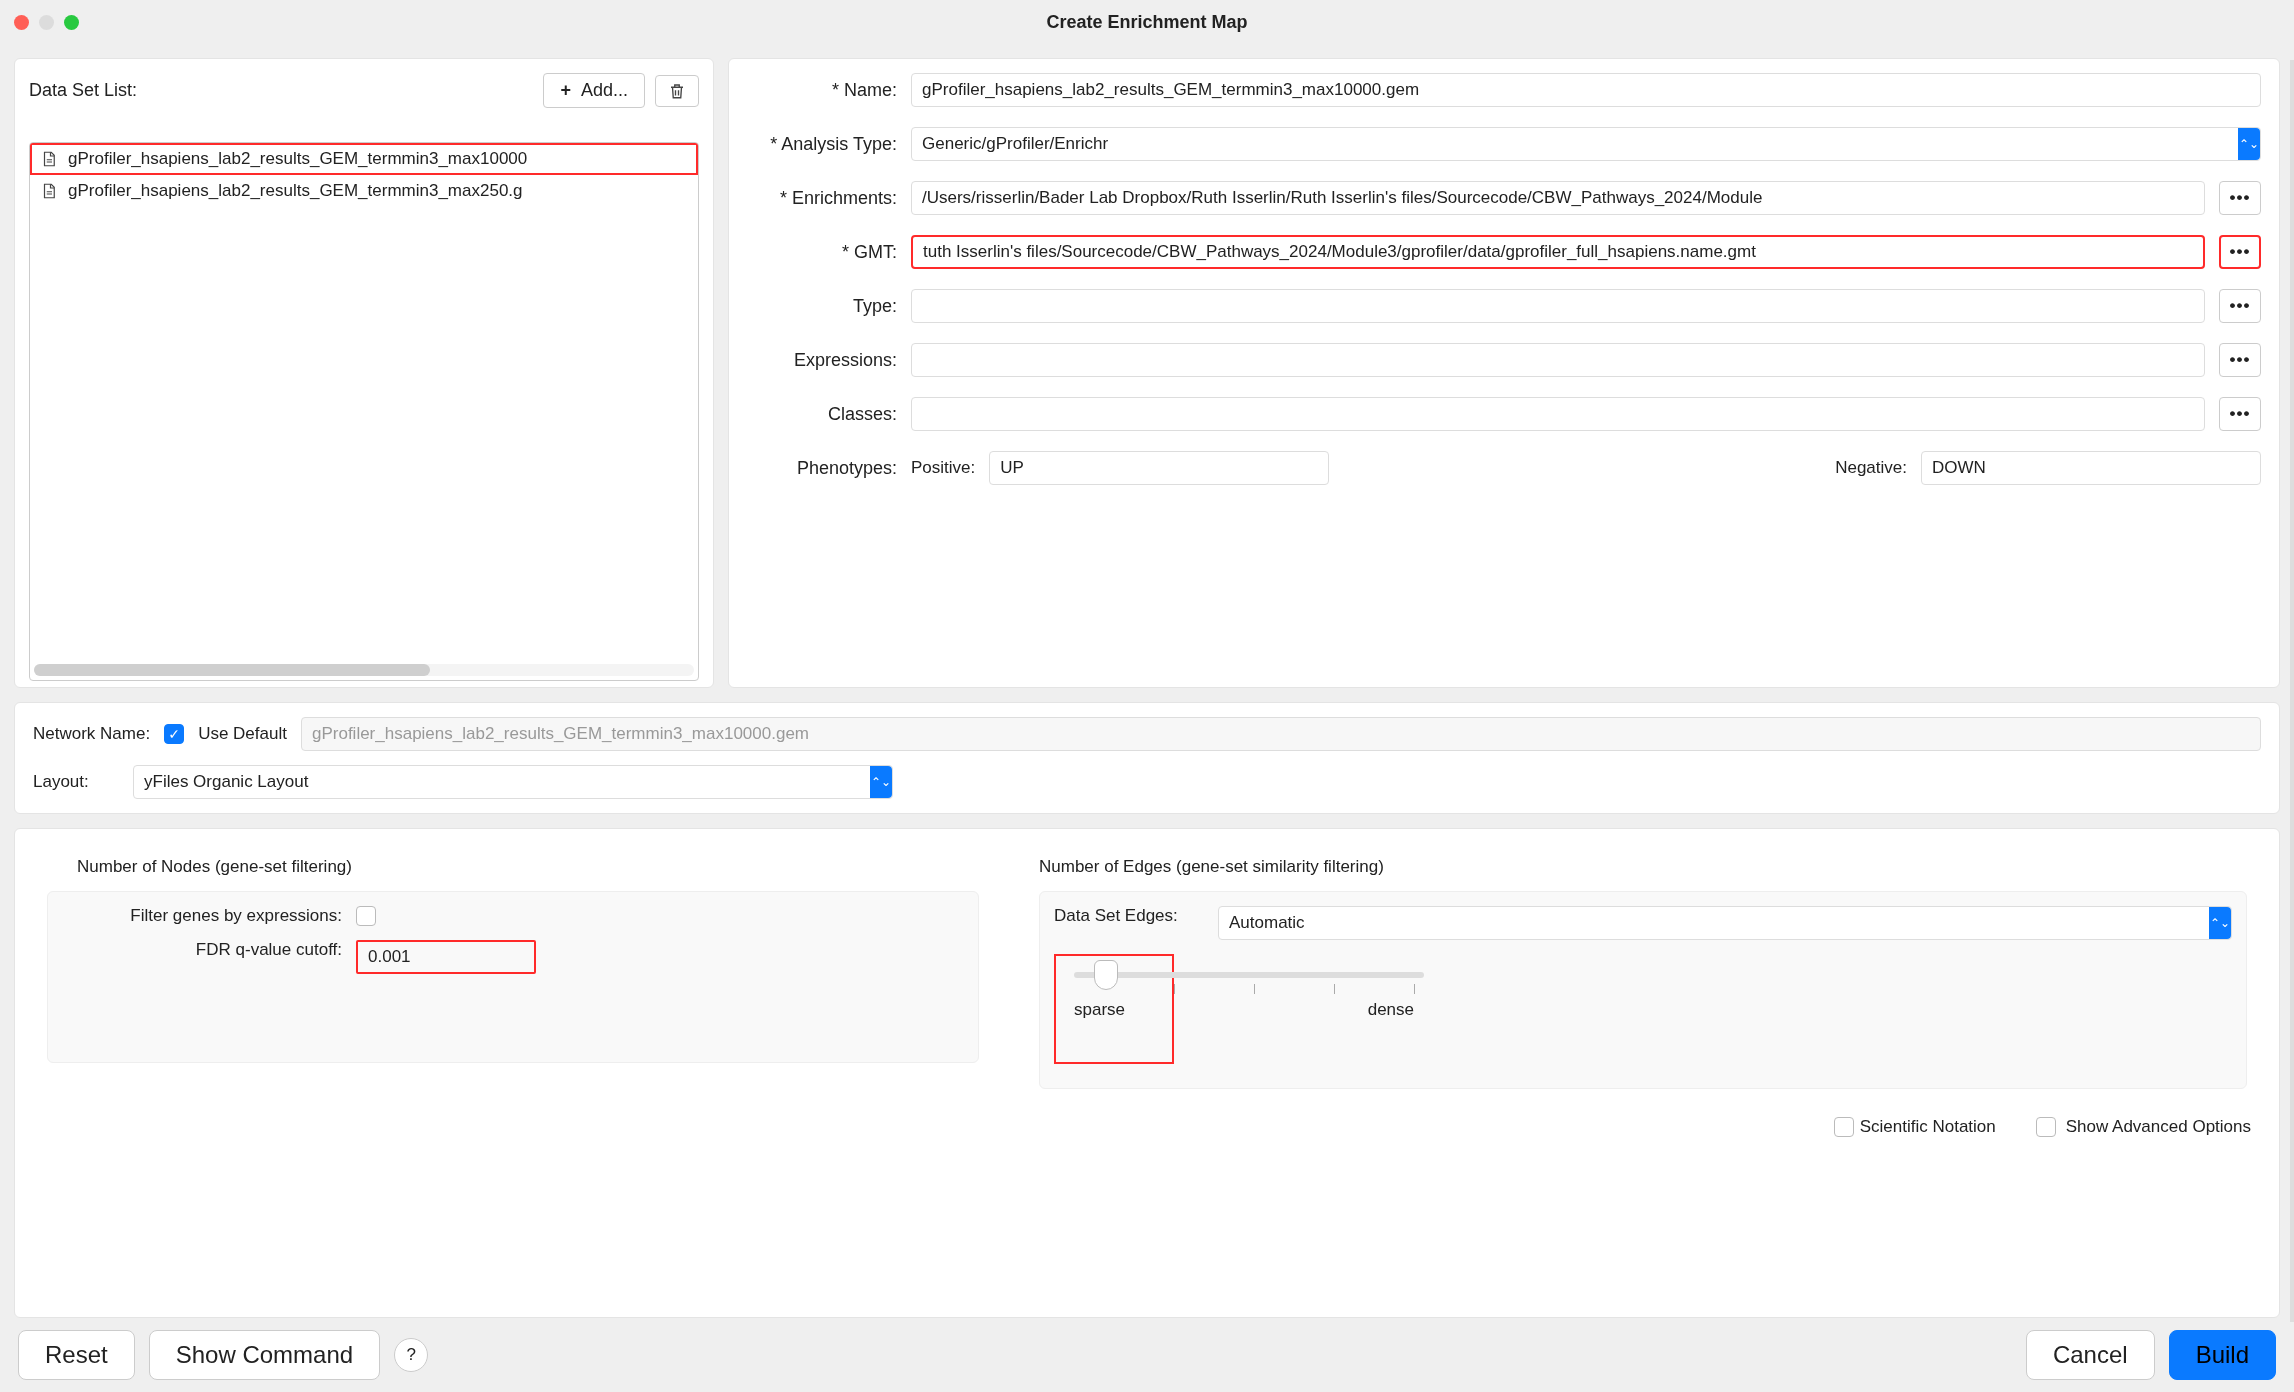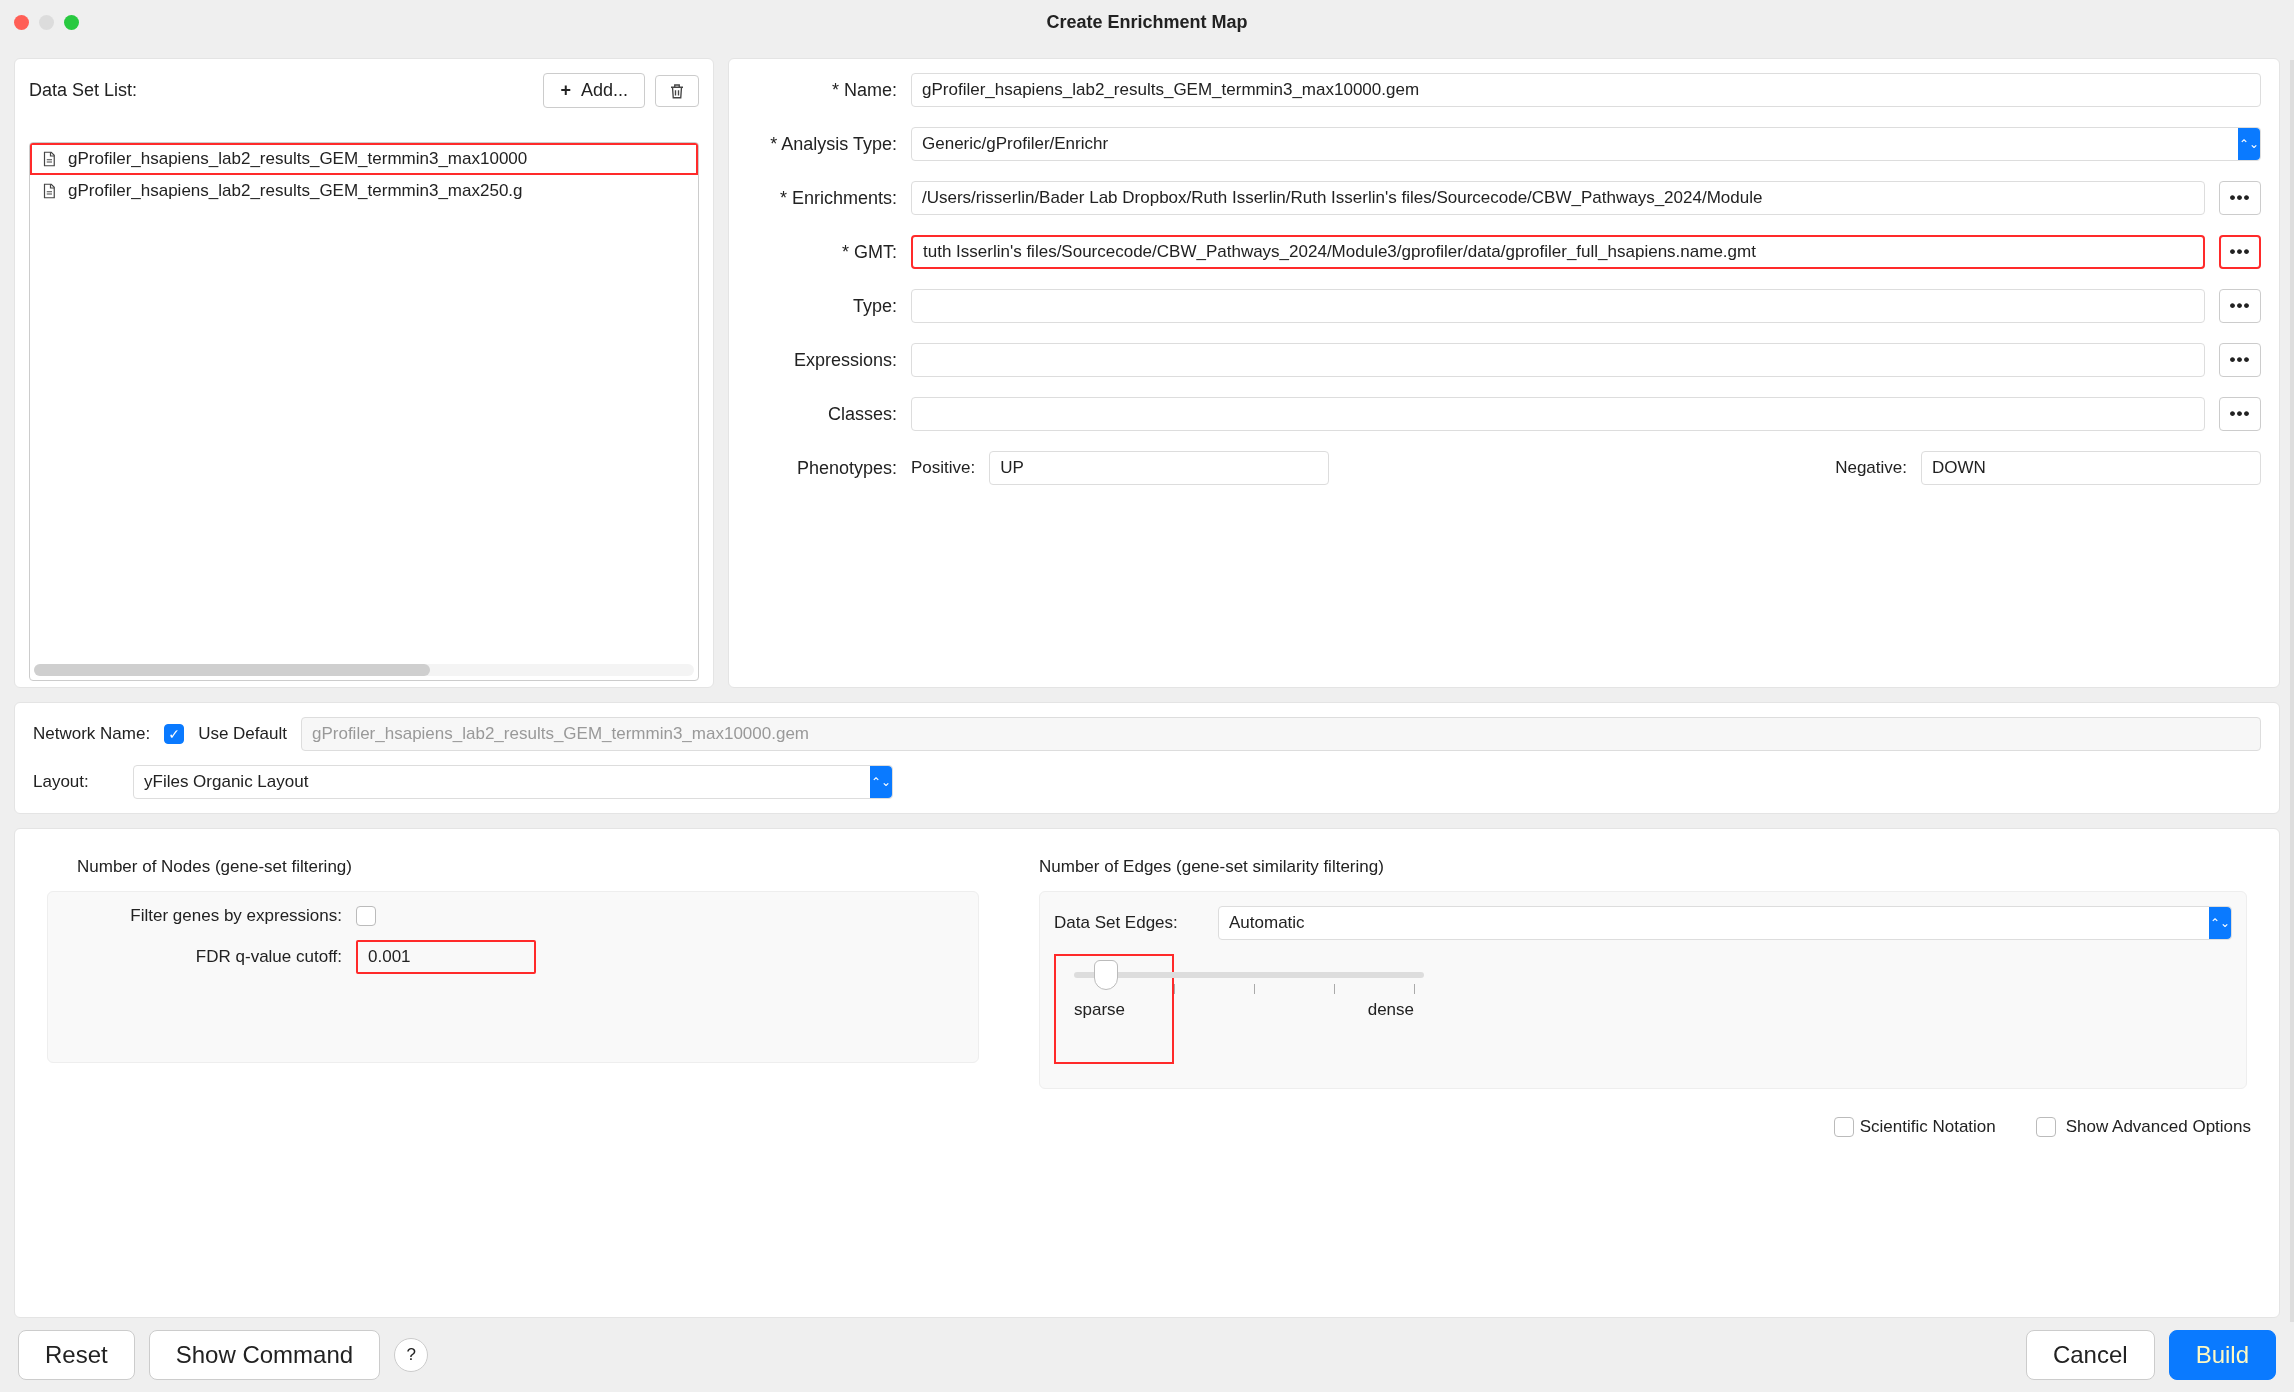--- a/index.html
+++ b/index.html
@@ -102,31 +102,31 @@
 .check { width: 20px; height: 20px; border: 1px solid #bbb; border-radius: 4px; background:#fff; display:inline-flex; align-items:center; justify-content:center; }
 .check.checked { background: #0a7aff; border-color: #0a7aff; color: #fff; font-size: 14px; }
 .nn-input { flex: 1; height: 34px; border: 1px solid #ddd; border-radius: 4px; background:#f7f7f7; color:#999; padding: 0 10px; display:flex; align-items:center;}
 .layout-select { width: 760px; height: 34px; border: 1px solid #ddd; border-radius: 4px; background:#fff; padding:0 10px; display:flex; align-items:center; position:relative;}
 
 .row3.panel { flex:1; padding: 14px 18px; display:flex; flex-direction:column; gap: 14px; }
 .row3 .filters { display: flex; gap: 32px; }
 .fbox { flex:1; padding: 14px; }
 .fbox.embed { background: #f9f9f9; border: 1px solid #eee; border-radius: 6px; }
 .fbox .ftitle { font-size: 17px; margin-bottom: 14px; margin-left: 30px;}
-.subline { display:flex; align-items:center; gap: 14px; margin-bottom: 14px; }
+.subline { display:flex; gap: 14px; margin-bottom: 14px; }
 .subl-label { width: 280px; text-align: right; }
 .fdr-input { width: 180px; height: 34px; border: 2.5px solid #ff2a2a; border-radius: 2px; padding:0 10px; display:flex; align-items:center;}
 .dse-select { flex:1; height: 34px; border:1px solid #ddd; border-radius:4px; background:#fff; padding:0 10px; display:flex; align-items:center; position:relative;}
 
 .opts-row { display:flex; justify-content:flex-end; gap: 40px; align-items:center; padding-right: 10px;}
 
 .footer { display:flex; align-items:center; padding: 12px 18px; gap: 14px; background:#efefef;}
 .footer .spacer { flex:1; }
 .pill { background:#fff; border:1px solid #ccc; border-radius: 8px; padding: 10px 26px; font-size: 24px;}
-.pill.primary { background: #0a7aff; color:#fef9c3; border-color:#0a7aff; font-weight:500;}
+.pill.primary { background: #0a7aff; color:#000000; border-color:#0a7aff; font-weight:500;}
 .help { width:34px; height:34px; border-radius:50%; border:1px solid #ccc; background:#fff; display:flex; align-items:center; justify-content:center;}
 
 .right-edge { position: absolute; right: 0; top: 60px; bottom: 70px; width: 4px; background: #ddd; }
 </style>
 </head>
 <body>
 
 <div class="window">
   <div class="titlebar">
     <div class="traffic-lights">

